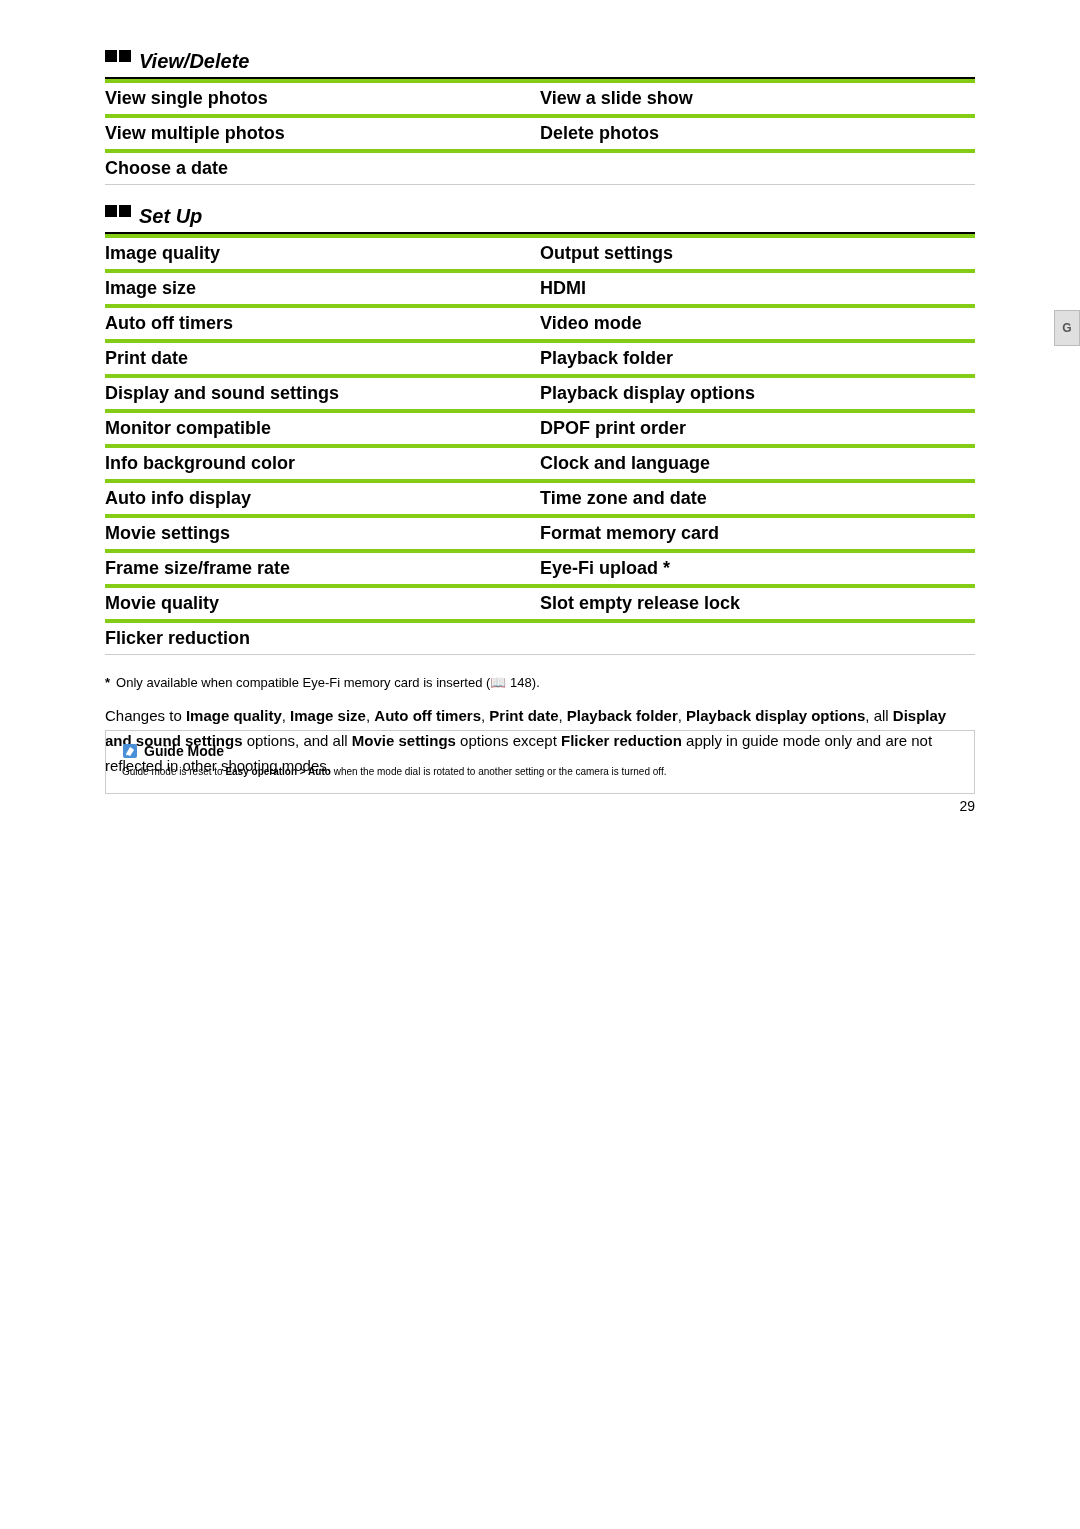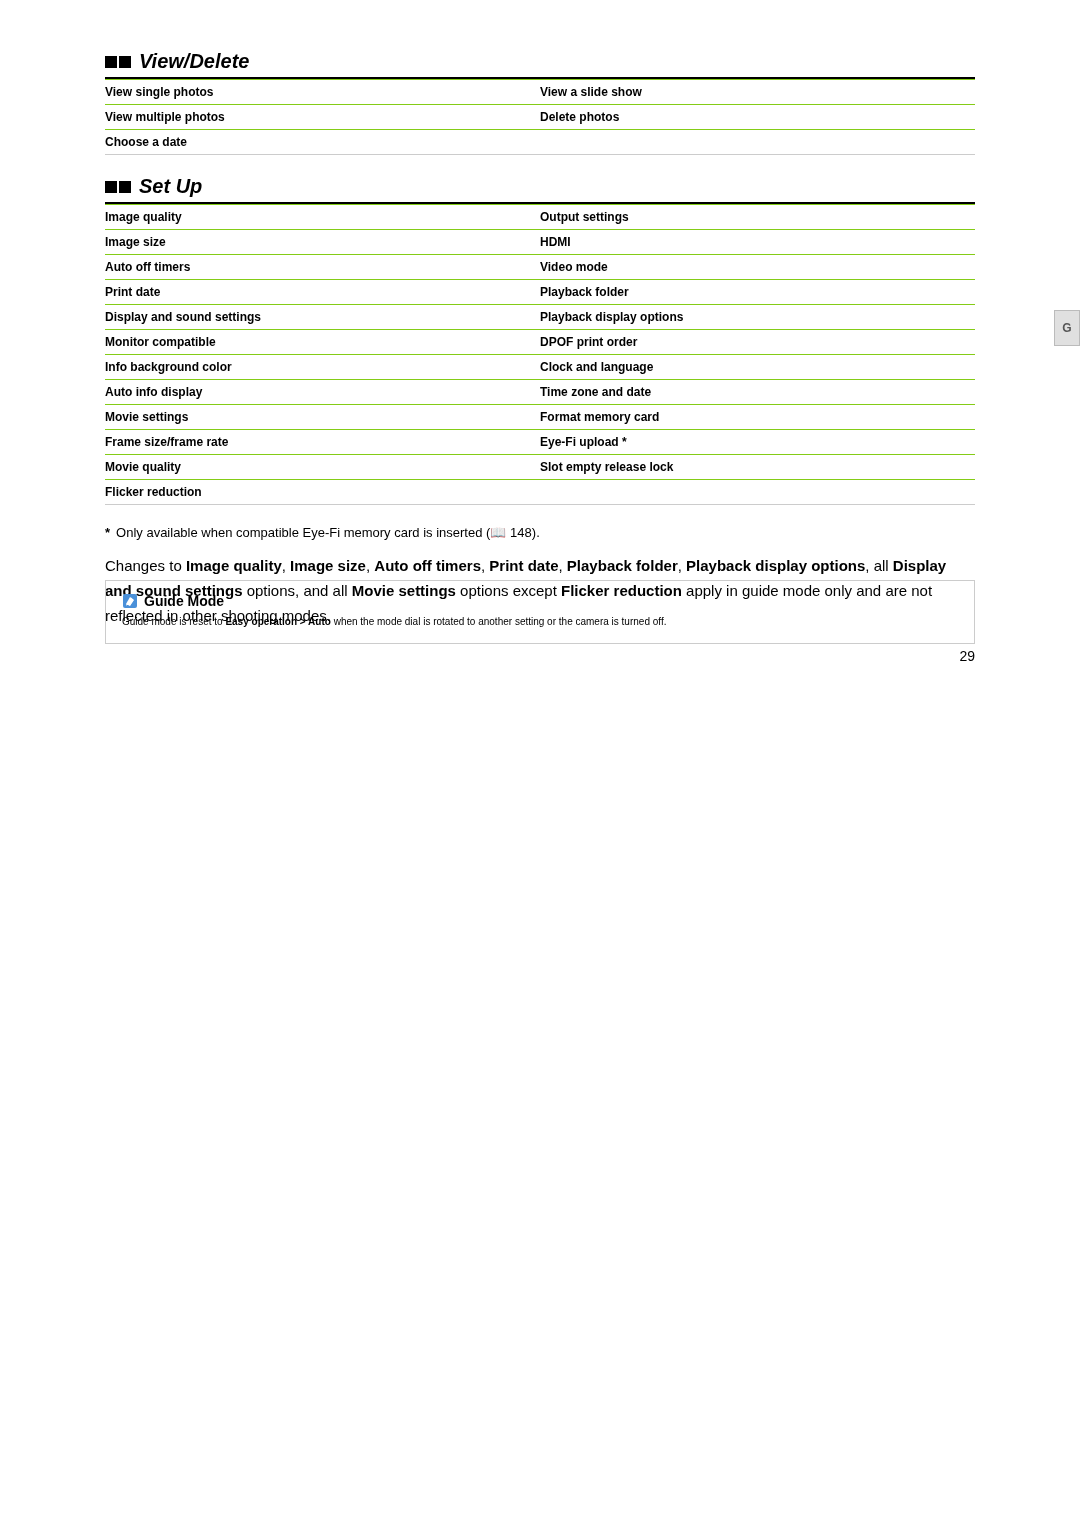--- a/index.html
+++ b/index.html
@@ -17,21 +17,21 @@
       padding: 50px 105px 50px 105px;
       position: relative;
     }
 
     
     .section-heading {
       font-style: italic;
       font-weight: bold;
       font-size: 20px;
       display: flex;
-      align-items: center;
+      align-items: flex-start;
       gap: 8px;
       margin-bottom: 4px;
     }
 
     .section-heading .icon-squares {
       display: inline-flex;
       gap: 2px;
     }
 
     .section-heading .sq {
@@ -43,23 +43,23 @@
 
     
     .menu-table {
       width: 100%;
       border-collapse: collapse;
       margin-bottom: 20px;
     }
 
     .menu-table td {
       padding: 5px 10px 5px 0;
-      border-top: 1px solid #84cc16;
-      font-weight: bold;
-      font-size: 12px;
+      border-top: 4px solid #84cc16;
+      font-weight: bold;
+      font-size: 18px;
       vertical-align: middle;
       width: 50%;
     }
 
     .menu-table td:first-child {
       padding-right: 20px;
     }
 
     .menu-table tr:last-child td {
       border-bottom: 1px solid #ccc;

